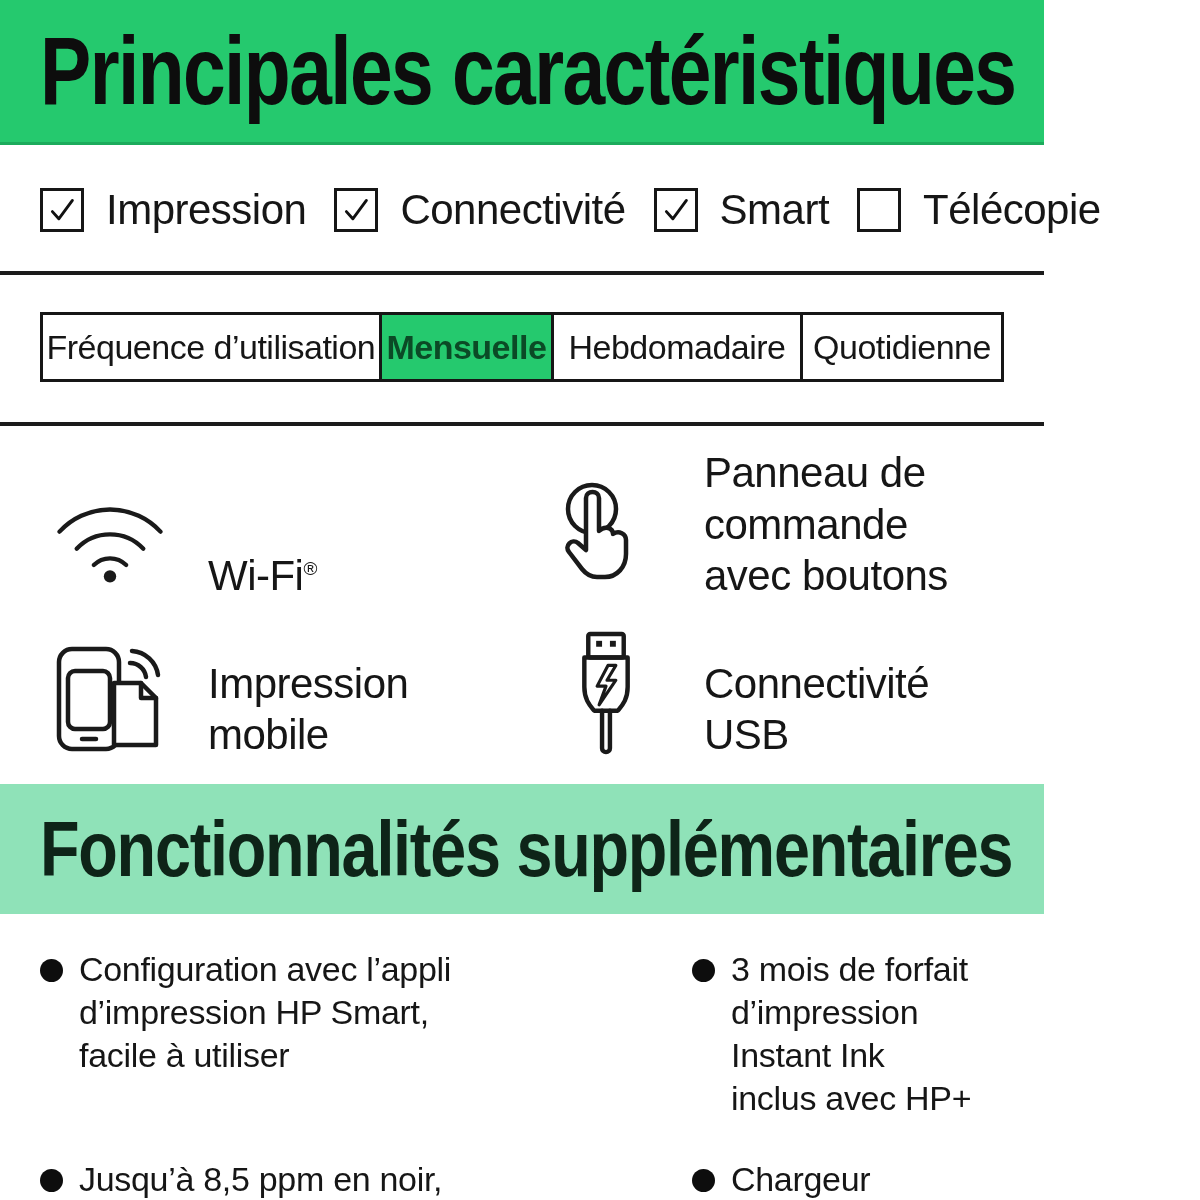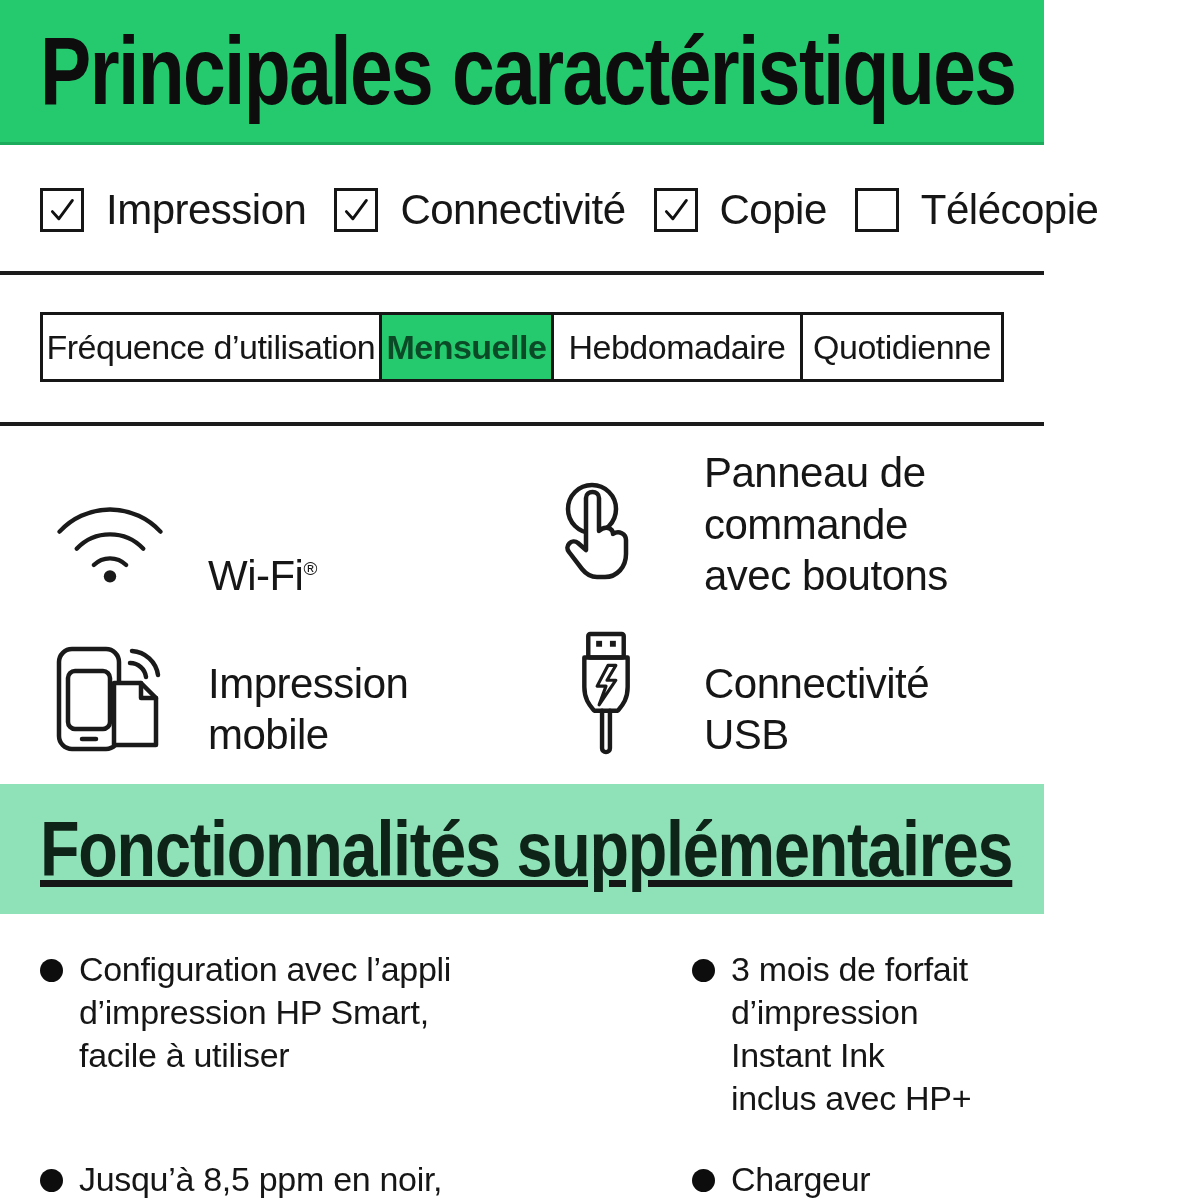--- a/index.html
+++ b/index.html
@@ -50,21 +50,21 @@
   .features{display:grid;grid-template-columns:1fr 1fr;row-gap:26px;
     padding:42px 40px 36px;height:358px;}
   .feature{display:flex;align-items:flex-end;gap:28px;height:133px;}
   .feature.right{padding-left:14px;}
   .icon-box{width:140px;height:133px;display:flex;align-items:center;justify-content:center;flex:0 0 auto;}
   .feature-label{font-size:42px;line-height:1.22;letter-spacing:-0.5px;white-space:pre-line;}
   .sup{font-size:0.45em;vertical-align:super;}
   .ico{stroke:#1a1a1a;fill:none;stroke-linecap:round;stroke-linejoin:round;}
 
   
-  .mint{height:130px;background:var(--mint);display:flex;align-items:center;padding:0 40px;text-decoration:underline;}
+  .mint{height:130px;background:var(--mint);display:flex;align-items:center;padding:0 40px;}
   .mint-title{font-size:78px;font-weight:600;letter-spacing:-1.5px;white-space:nowrap;
     transform:scaleX(0.83);transform-origin:left center;color:#0e2418;}
 
   
   .bullets{display:grid;grid-template-columns:652px auto;row-gap:38px;padding:34px 40px 0;}
   .bullet{display:flex;align-items:flex-start;gap:16px;}
   .dot{width:23px;height:23px;border-radius:50%;background:#0d0d0d;flex:0 0 auto;margin-top:11px;}
   .bullet-text{font-size:34px;line-height:43px;letter-spacing:-0.3px;white-space:pre-line;}
 </style>
 </head>
@@ -92,21 +92,21 @@
           </svg>
       </span>
       <span class="cap-label">Connectivité</span>
     </div>
     <div class="cap">
       <span class="cbox checked">
         <svg width="32" height="32" viewBox="0 0 40 40">
             <polyline points="8,22 16,31 33,8" stroke="#111" stroke-width="3.6" fill="none" stroke-linecap="round" stroke-linejoin="round"></polyline>
           </svg>
       </span>
-      <span class="cap-label">Copie</span>
+      <span class="cap-label">Smart</span>
     </div>
     <div class="cap">
       <span class="cbox">
         <svg width="32" height="32" viewBox="0 0 40 40">
             <polyline points="8,22 16,31 33,8" stroke="#111" stroke-width="3.6" fill="none" stroke-linecap="round" stroke-linejoin="round"></polyline>
           </svg>
       </span>
       <span class="cap-label">Télécopie</span>
     </div>
   </div>

